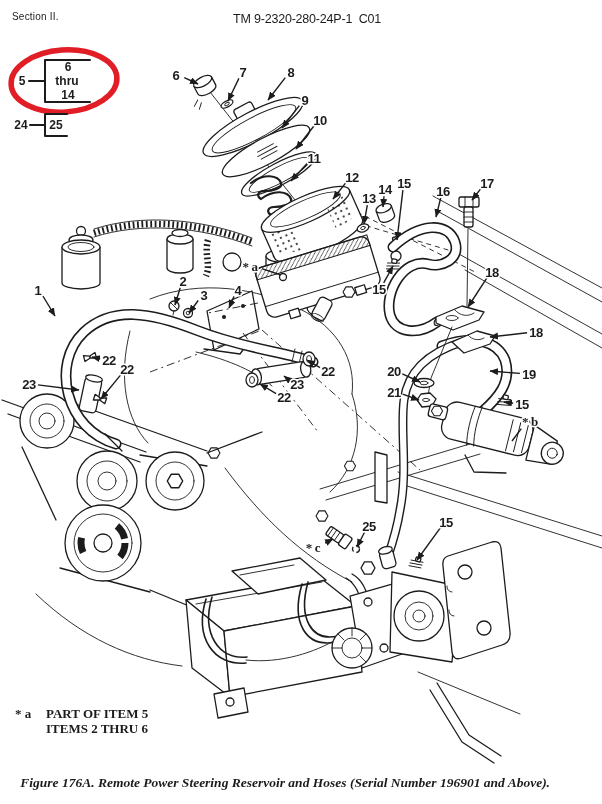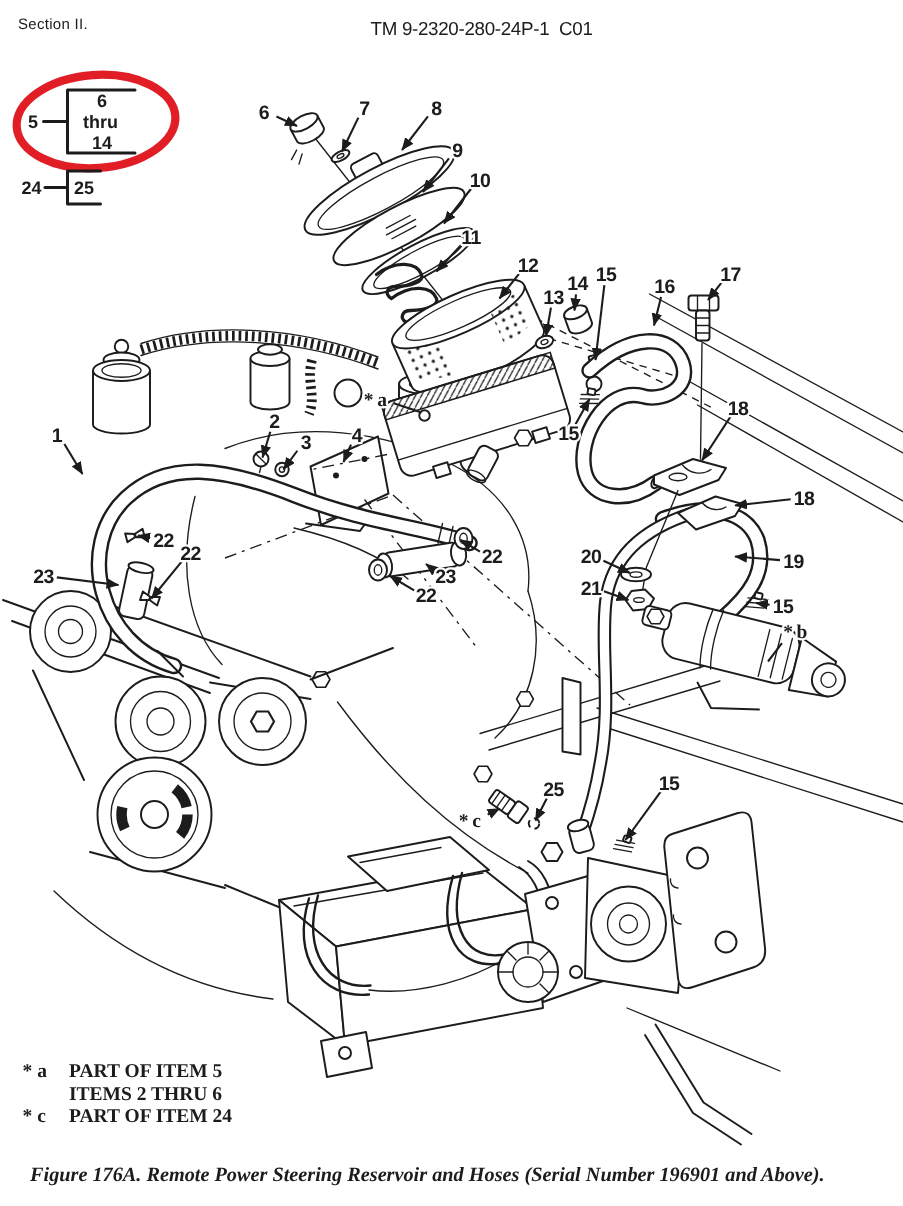--- a/index.html
+++ b/index.html
@@ -5,21 +5,21 @@
   :root{ --ink:#1c1c1c; --accent:#e11d26; --paper:#ffffff; }
   html,body{margin:0;padding:0;}
   body{
     width:602px;height:804px;position:relative;overflow:hidden;
     background:var(--paper);
     font-family:"Liberation Sans", sans-serif;
     color:var(--ink);
   }
   .hdr{position:absolute;white-space:pre;}
   #hdr-section{left:12px;top:11px;font-size:10px;letter-spacing:.2px;}
-  #hdr-tm{left:233px;top:12px;font-size:12.5px;letter-spacing:-0.2px;margin-left:14px;}
+  #hdr-tm{left:233px;top:12px;font-size:12.5px;letter-spacing:-0.2px;}
   svg{position:absolute;left:0;top:0;}
   
   .ln{fill:none;stroke:var(--ink);stroke-width:1.3;stroke-linecap:round;stroke-linejoin:round;}
   .th{fill:none;stroke:var(--ink);stroke-width:0.9;stroke-linecap:round;}
   .fw{fill:#fff;stroke:var(--ink);stroke-width:1.3;stroke-linejoin:round;}
   .inkfill{fill:var(--ink);stroke:none;}
   .hoseO{fill:none;stroke:var(--ink);stroke-width:11;stroke-linecap:round;}
   .hoseI{fill:none;stroke:#fff;stroke-width:7.8;stroke-linecap:round;}
   .hoseO2{fill:none;stroke:var(--ink);stroke-width:9;stroke-linecap:round;}
   .hoseI2{fill:none;stroke:#fff;stroke-width:6.2;stroke-linecap:round;}
@@ -37,21 +37,21 @@
     font-family:"Liberation Sans", sans-serif;font-weight:bold;font-size:12px;
     fill:var(--ink);text-anchor:middle;
   }
   .redring{fill:none;stroke:var(--accent);stroke-width:5.5;}
   
   #footnotes{position:absolute;left:15px;top:706px;font-family:"Liberation Serif", serif;
     font-weight:bold;font-size:13px;line-height:15px;}
   .fn-row{white-space:pre;}
   .fn-star{display:inline-block;width:31px;}
   .fn-indent .fn-star{visibility:hidden;}
-  #caption{position:absolute;left:20px;top:775px;width:530px;text-align:left;
+  #caption{position:absolute;left:20px;top:775px;width:530px;text-align:right;
     font-family:"Liberation Serif", serif;font-style:italic;font-weight:bold;font-size:13.5px;}
 </style>
 </head>
 <body>
 
 <div class="hdr" id="hdr-section">Section II.</div>
 <div class="hdr" id="hdr-tm">TM 9-2320-280-24P-1  C01</div>
 
 <svg width="602" height="804" viewBox="0 0 602 804">
   <defs>
@@ -484,16 +484,15 @@
       <line x1="521.3" y1="428.7" x2="512" y2="441" class="leader"></line>
       <text x="530" y="425.5" class="callout star">* b</text>
       <line x1="325.1" y1="543.1" x2="333" y2="539" class="leader" marker-end="url(#ah)"></line>
       <text x="313" y="551.5" class="callout star">* c</text>
     </g>
 </svg>
 
 <div id="footnotes">
   <div class="fn-row"><span class="fn-star">* a</span><span>PART OF ITEM 5</span></div>
   <div class="fn-row fn-indent"><span class="fn-star">*</span><span>ITEMS 2 THRU 6</span></div>
-  <div class="fn-row"><span class="fn-star">* c</span><span>PART OF ITEM 24</span></div>
 </div>
 
 <div id="caption">Figure 176A.  Remote Power Steering Reservoir and Hoses (Serial Number 196901 and Above).</div>
 
 </body></html>

